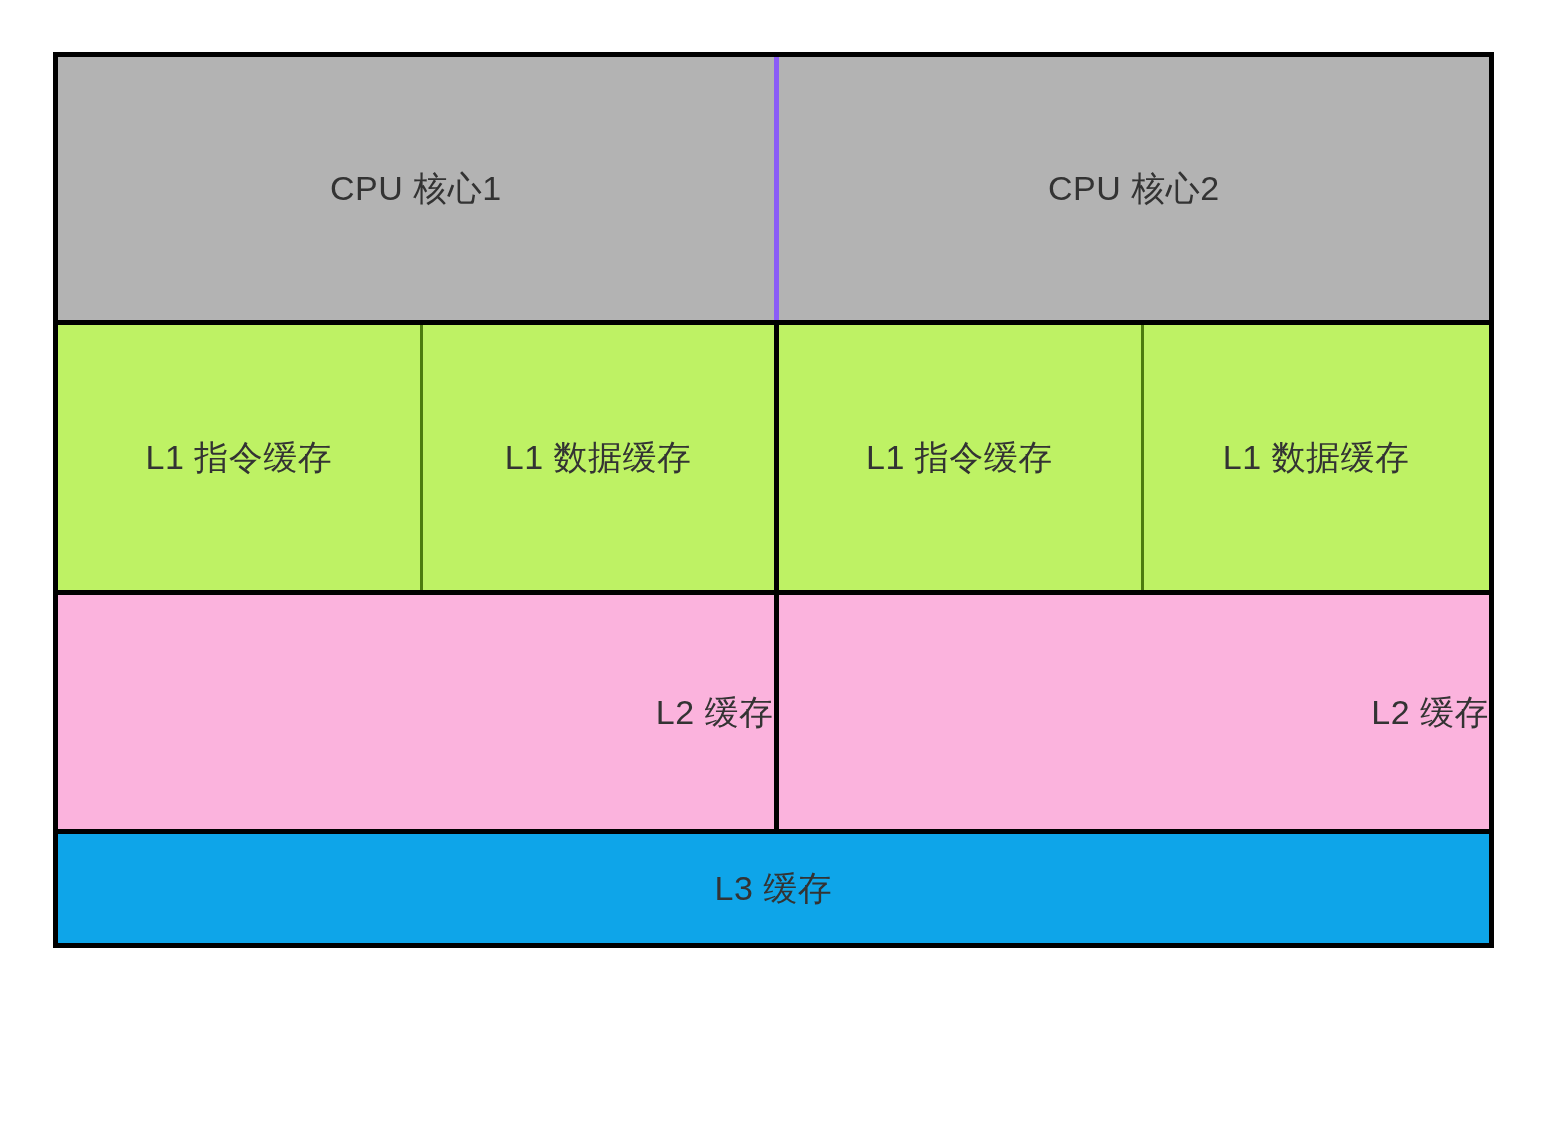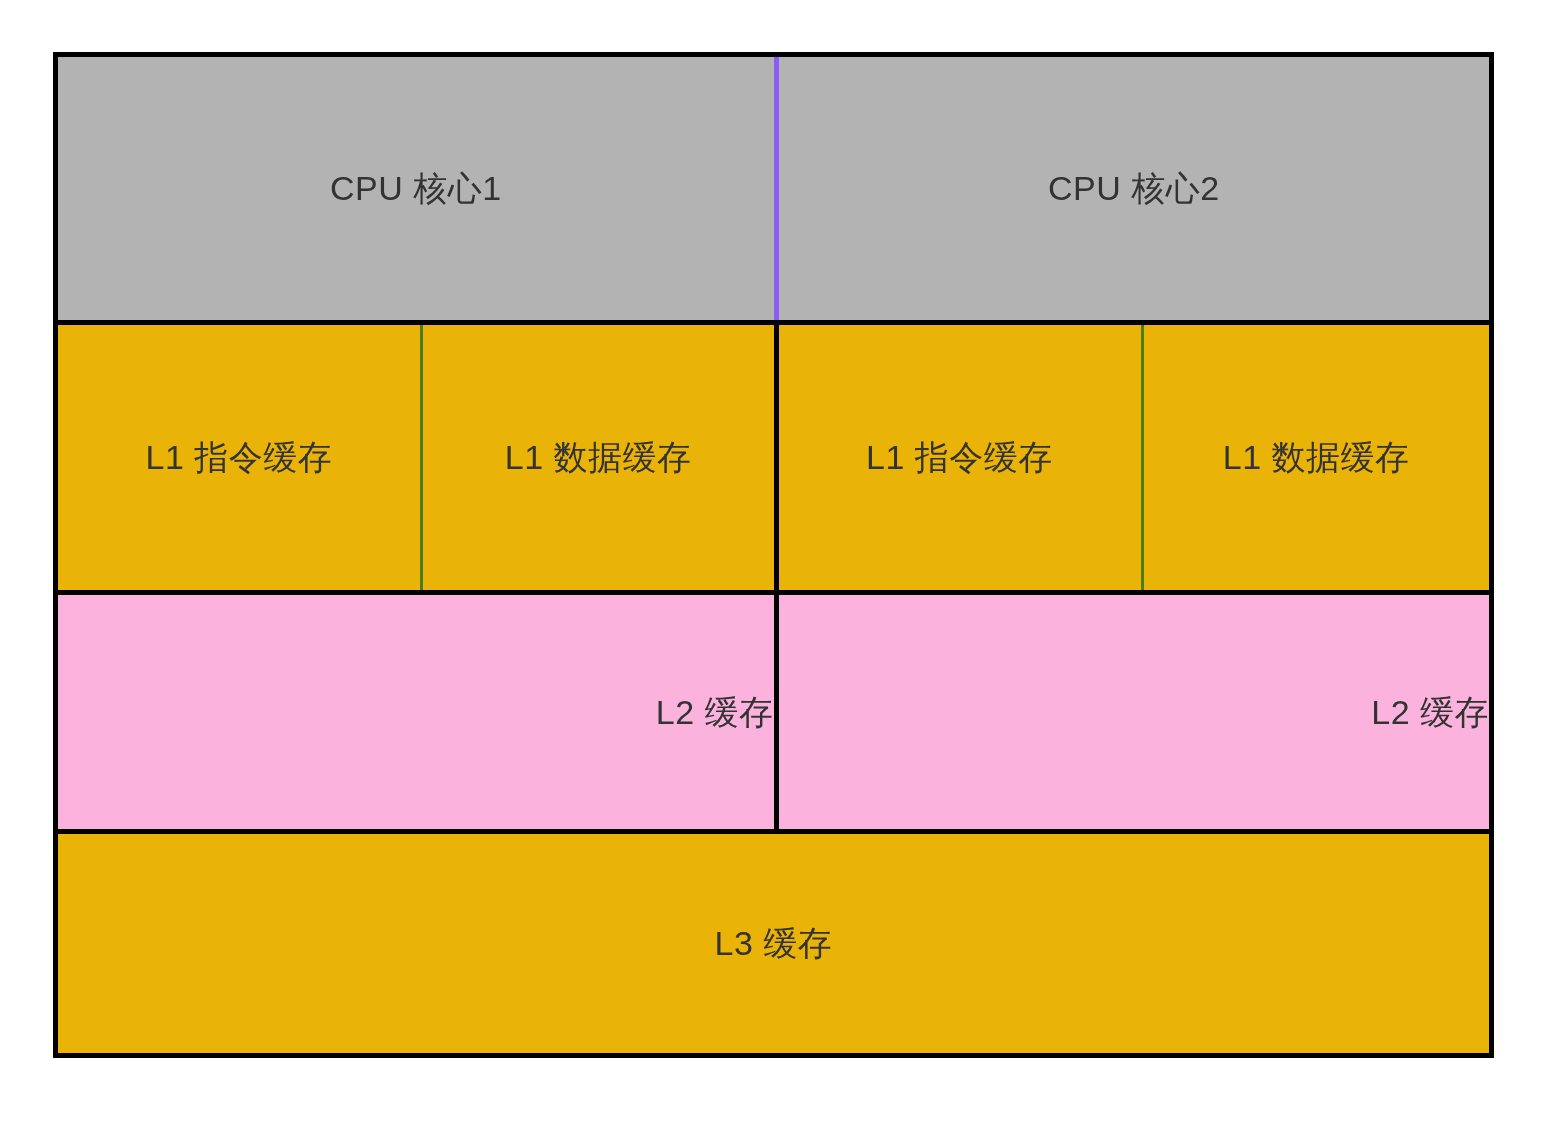--- a/index.html
+++ b/index.html
@@ -21,21 +21,21 @@
     height: 1126px;
     background: #ffffff;
   }
 
   
   .chip {
     position: absolute;
     left: 53px;
     top: 52px;
     width: 1441px;
-    height: 1006px;
+    height: 896px;
     box-sizing: border-box;
     border: 5px solid #000000;
     background: #ffffff;
     display: flex;
     flex-direction: column;
   }
 
   
   .row {
     display: flex;
@@ -70,21 +70,21 @@
     flex: 1 1 50%;
     display: flex;
     flex-direction: row;
     box-sizing: border-box;
   }
   .l1-group + .l1-group {
     border-left: 5px solid #000000;
   }
   .l1-cell {
     box-sizing: border-box;
-    background: #eab308;
+    background: #bef264;
     display: flex;
     align-items: center;
     justify-content: center;
   }
   .l1-cell.l1-instr { flex: 0 0 362px; }
   .l1-cell.l1-data  { flex: 1 1 auto; }
   .l1-cell + .l1-cell {
     border-left: 3px solid #4d7c0f;
   }
 
@@ -105,21 +105,21 @@
     border-left: 5px solid #000000;
   }
 
   
   .row-l3 {
     flex: 1 1 auto;
   }
   .l3-cell {
     flex: 1 1 100%;
     box-sizing: border-box;
-    background: #eab308;
+    background: #0ea5e9;
     display: flex;
     align-items: center;
     justify-content: center;
   }
 
   .cell-label {
     color: #333333;
     font-size: 34px;
     line-height: 1.2;
     letter-spacing: 0.5px;

